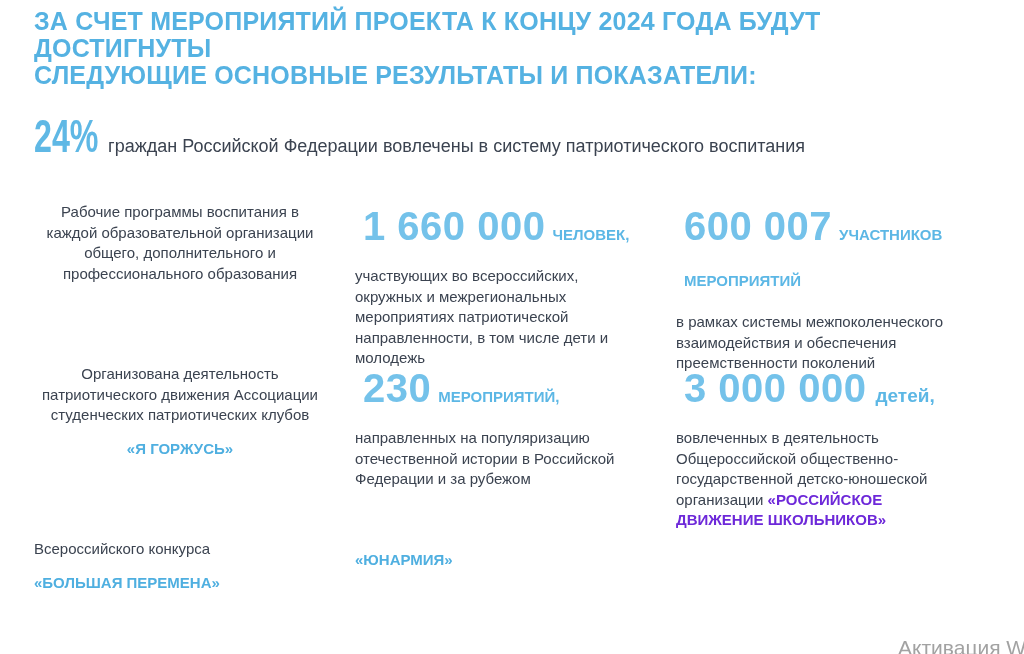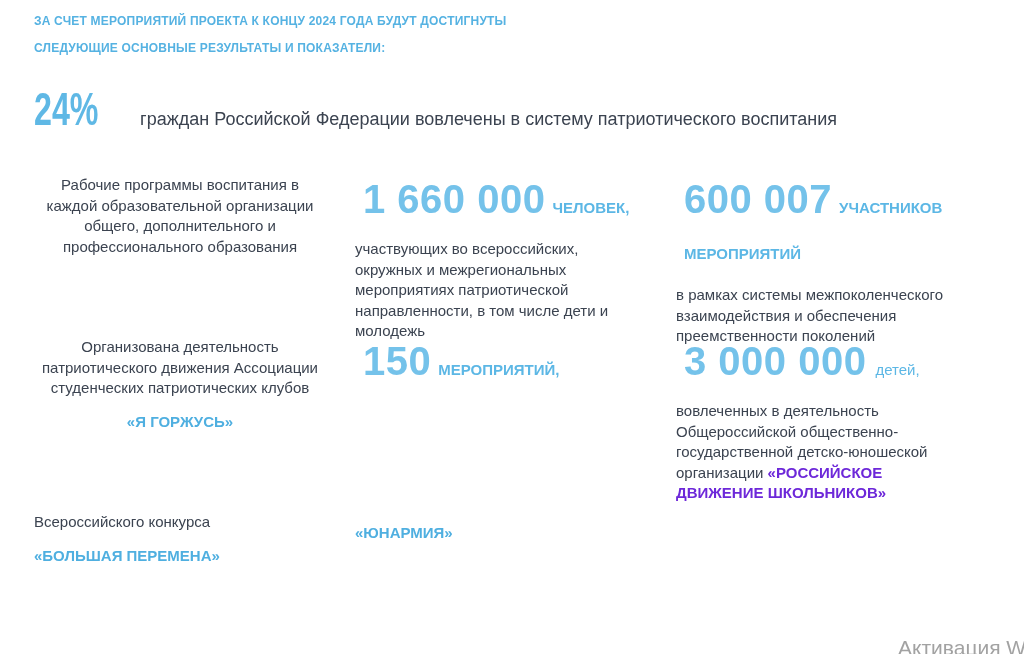--- a/index.html
+++ b/index.html
@@ -10,29 +10,29 @@
     position:relative;
     font-family:"Liberation Sans", sans-serif;
     -webkit-font-smoothing:antialiased;
   }
   .page { padding:0 34px; }
 
   
   .title {
     margin:8px 0 0 0;
     color:#55b2e2;
-    font-size:12px;
+    font-size:25px;
     line-height:27px;
     font-weight:bold;
     letter-spacing:0.2px;
   }
   .title span { display:block; }
 
   
-  .lead { display:flex; align-items:baseline; margin-top:24px;gap:32px; }
+  .lead { display:flex; align-items:baseline; margin-top:24px; }
   .lead-number {
     display:inline-block;
     color:#5fb8e5;
     font-size:46px;
     line-height:46px;
     font-weight:bold;
     transform:scaleX(0.70);
     transform-origin:0 100%;
     margin-right:-18px;
     white-space:nowrap;
@@ -62,21 +62,21 @@
     letter-spacing:0.5px;
     white-space:nowrap;
   }
   .unit {
     color:#5cb7e5;
     font-size:15px;
     font-weight:bold;
     line-height:24px;
     margin-left:7px;
   }
-  .unit.lower { font-weight:normal; font-size:15px; margin-left:9px; }
+  .unit.lower { font-weight:bold; font-size:19px; margin-left:9px; }
 
   .body {
     margin:2px 0 0 0;
     color:#3b4350;
     font-size:15px;
     line-height:20.5px;
   }
   .hl { color:#6d28d9; font-weight:bold; }
   .hl-line {
     margin:12px 0 0 0;
@@ -125,21 +125,22 @@
         <p class="body">в рамках системы межпоколенческого взаимодействия и обеспечения преемственности поколений</p>
       </div>
     </div>
 
     <div class="row row-2">
       <div class="cell no-head">
         <p class="body">Организована деятельность патриотического движения Ассоциации студенческих патриотических клубов</p>
         <p class="hl-line">«Я ГОРЖУСЬ»</p>
       </div>
       <div class="cell">
-        <p class="headline"><span class="num">150</span><span class="unit">МЕРОПРИЯТИЙ,</span></p>
+        <p class="headline"><span class="num">230</span><span class="unit">МЕРОПРИЯТИЙ,</span></p>
+        <p class="body">направленных на популяризацию отечественной истории в Российской Федерации и за рубежом</p>
       </div>
       <div class="cell">
         <p class="headline"><span class="num">3 000 000</span><span class="unit lower">детей,</span></p>
         <p class="body"><span>вовлеченных в деятельность Общероссийской общественно-государственной детско-юношеской организации</span> <span class="hl">«РОССИЙСКОЕ ДВИЖЕНИЕ ШКОЛЬНИКОВ»</span></p>
       </div>
     </div>
 
     <div class="row row-3">
       <div class="cell">
         <p class="body">Всероссийского конкурса</p>

